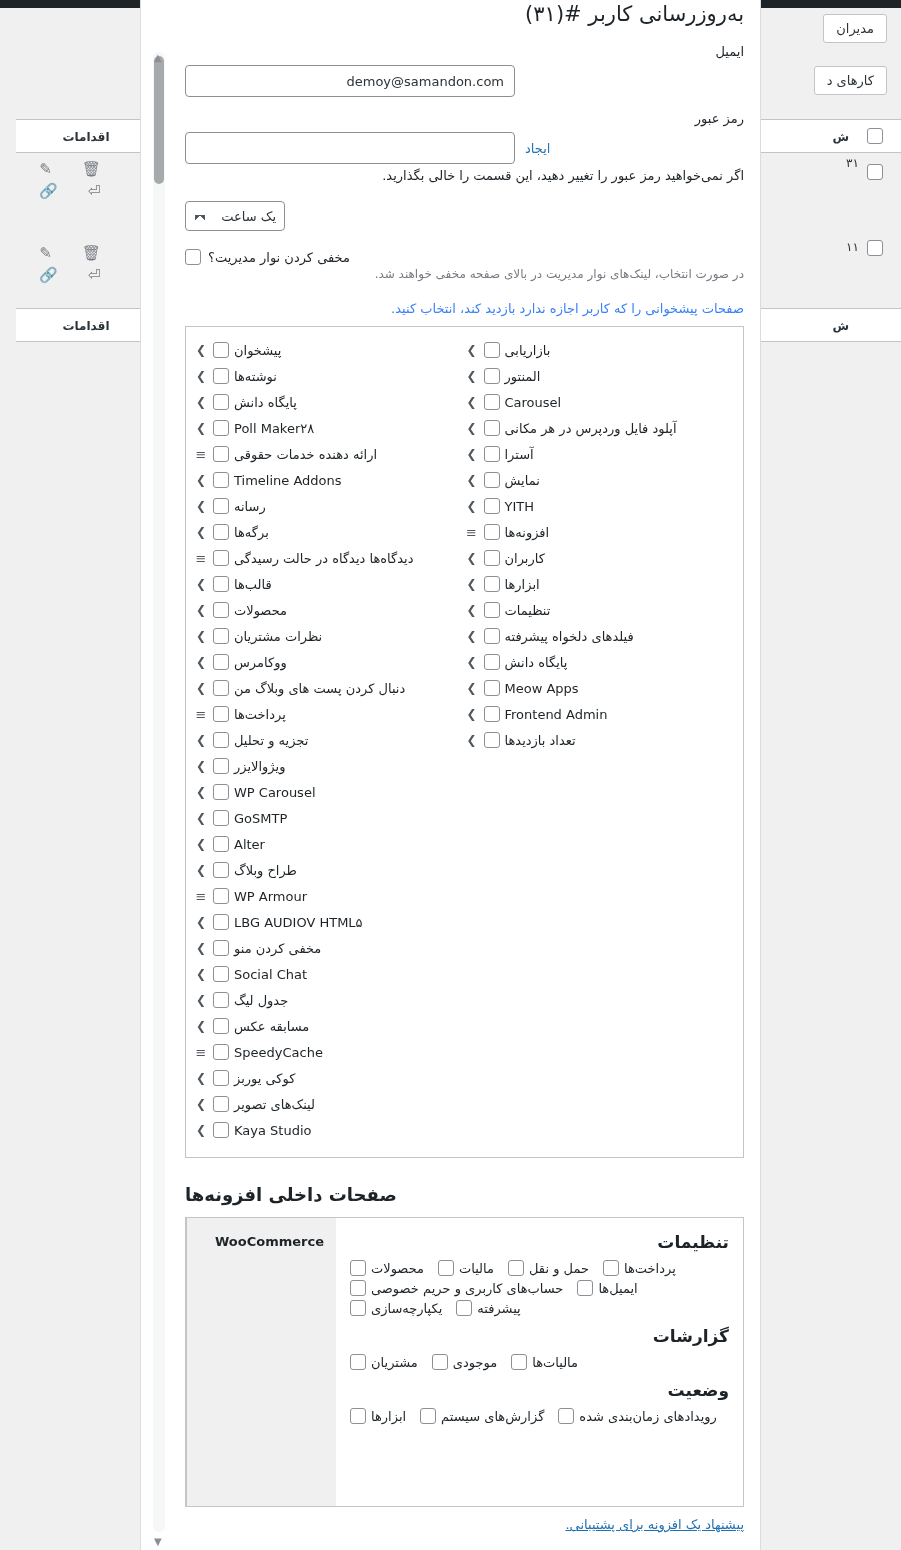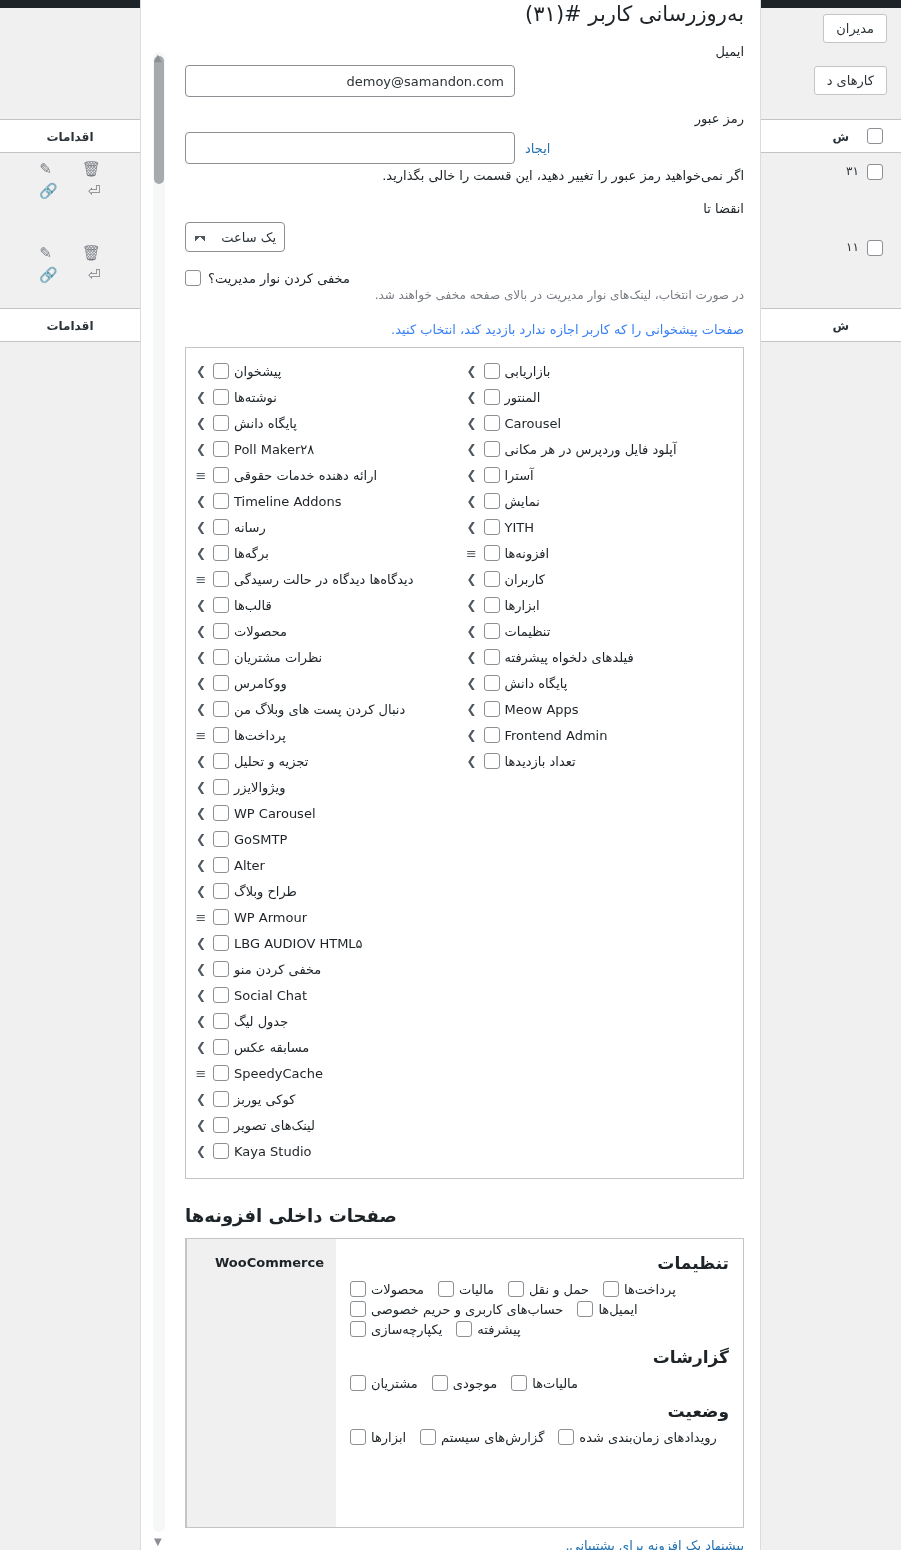--- a/index.html
+++ b/index.html
@@ -48,21 +48,21 @@
     position: absolute;
     background: #fff;
     border-top: 1px solid #c3c4c7;
     border-bottom: 1px solid #c3c4c7;
     height: 34px;
     line-height: 34px;
     font-weight: bold;
     font-size: 12px;
     color: #2c3338;
   }
-  .bg-thead.left { left: 0; width: 140px; text-align: center; }
+  .bg-thead.left { left: 16px; width: 140px; text-align: center; }
   .bg-thead.right { right: 0; width: 160px; }
   #bg-thead-left-top { top: 119px; }
   #bg-thead-left-bottom { top: 308px; }
   #bg-thead-right-top { top: 119px; }
   #bg-thead-right-bottom { top: 308px; }
 
   .bg-row-icons {
     position: absolute; left: 0; width: 140px;
     color: #787c82;
     font-size: 15px;
@@ -81,21 +81,21 @@
     border-radius: 3px;
   }
   #bg-check-1 { top: 128px; right: 18px; }
   #bg-check-2 { top: 164px; right: 18px; }
   #bg-check-3 { top: 240px; right: 18px; }
 
   .bg-num {
     position: absolute; right: 42px;
     font-size: 12px; color: #2c3338;
   }
-  #bg-num-1 { top: 164px; }
+  #bg-num-1 { top: 156px; }
   #bg-num-2 { top: 240px; }
 
   .bg-sidebar-marks {
     position: absolute; left: 152px; width: 3px; background: #c3c4c7;
   }
   #bg-mark-1 { top: 1335px; height: 14px; }
   #bg-mark-2 { top: 1378px; height: 14px; }
   #bg-mark-3 { top: 1420px; height: 14px; }
   #bg-mark-4 { top: 1462px; height: 14px; }
 
@@ -431,21 +431,20 @@
         <input class="text-input" type="text" value="demoy@samandon.com" style="">
       </div>
 
       <div class="field-label" style="margin-top:14px;">رمز عبور</div>
       <div class="field-row">
         <input class="text-input" type="text" value="" style="">
         <button class="link-btn">ایجاد</button>
       </div>
       <div class="help-text">اگر نمی‌خواهید رمز عبور را تغییر دهید، این قسمت را خالی بگذارید.</div>
 
-      <div class="field-label">انقضا تا</div>
       <div class="select-wrap">
         <select class="sel" id="expiry-select"><option>یک ساعت</option><option>یک روز</option><option>یک هفته</option><option>یک ماه</option><option>هرگز</option></select>
       </div>
 
       <div class="check-row">
         <input type="checkbox" style="">
         <label>مخفی کردن نوار مدیریت؟</label>
       </div>
       <div class="sub-note">در صورت انتخاب، لینک‌های نوار مدیریت در بالای صفحه مخفی خواهند شد.</div>
 

